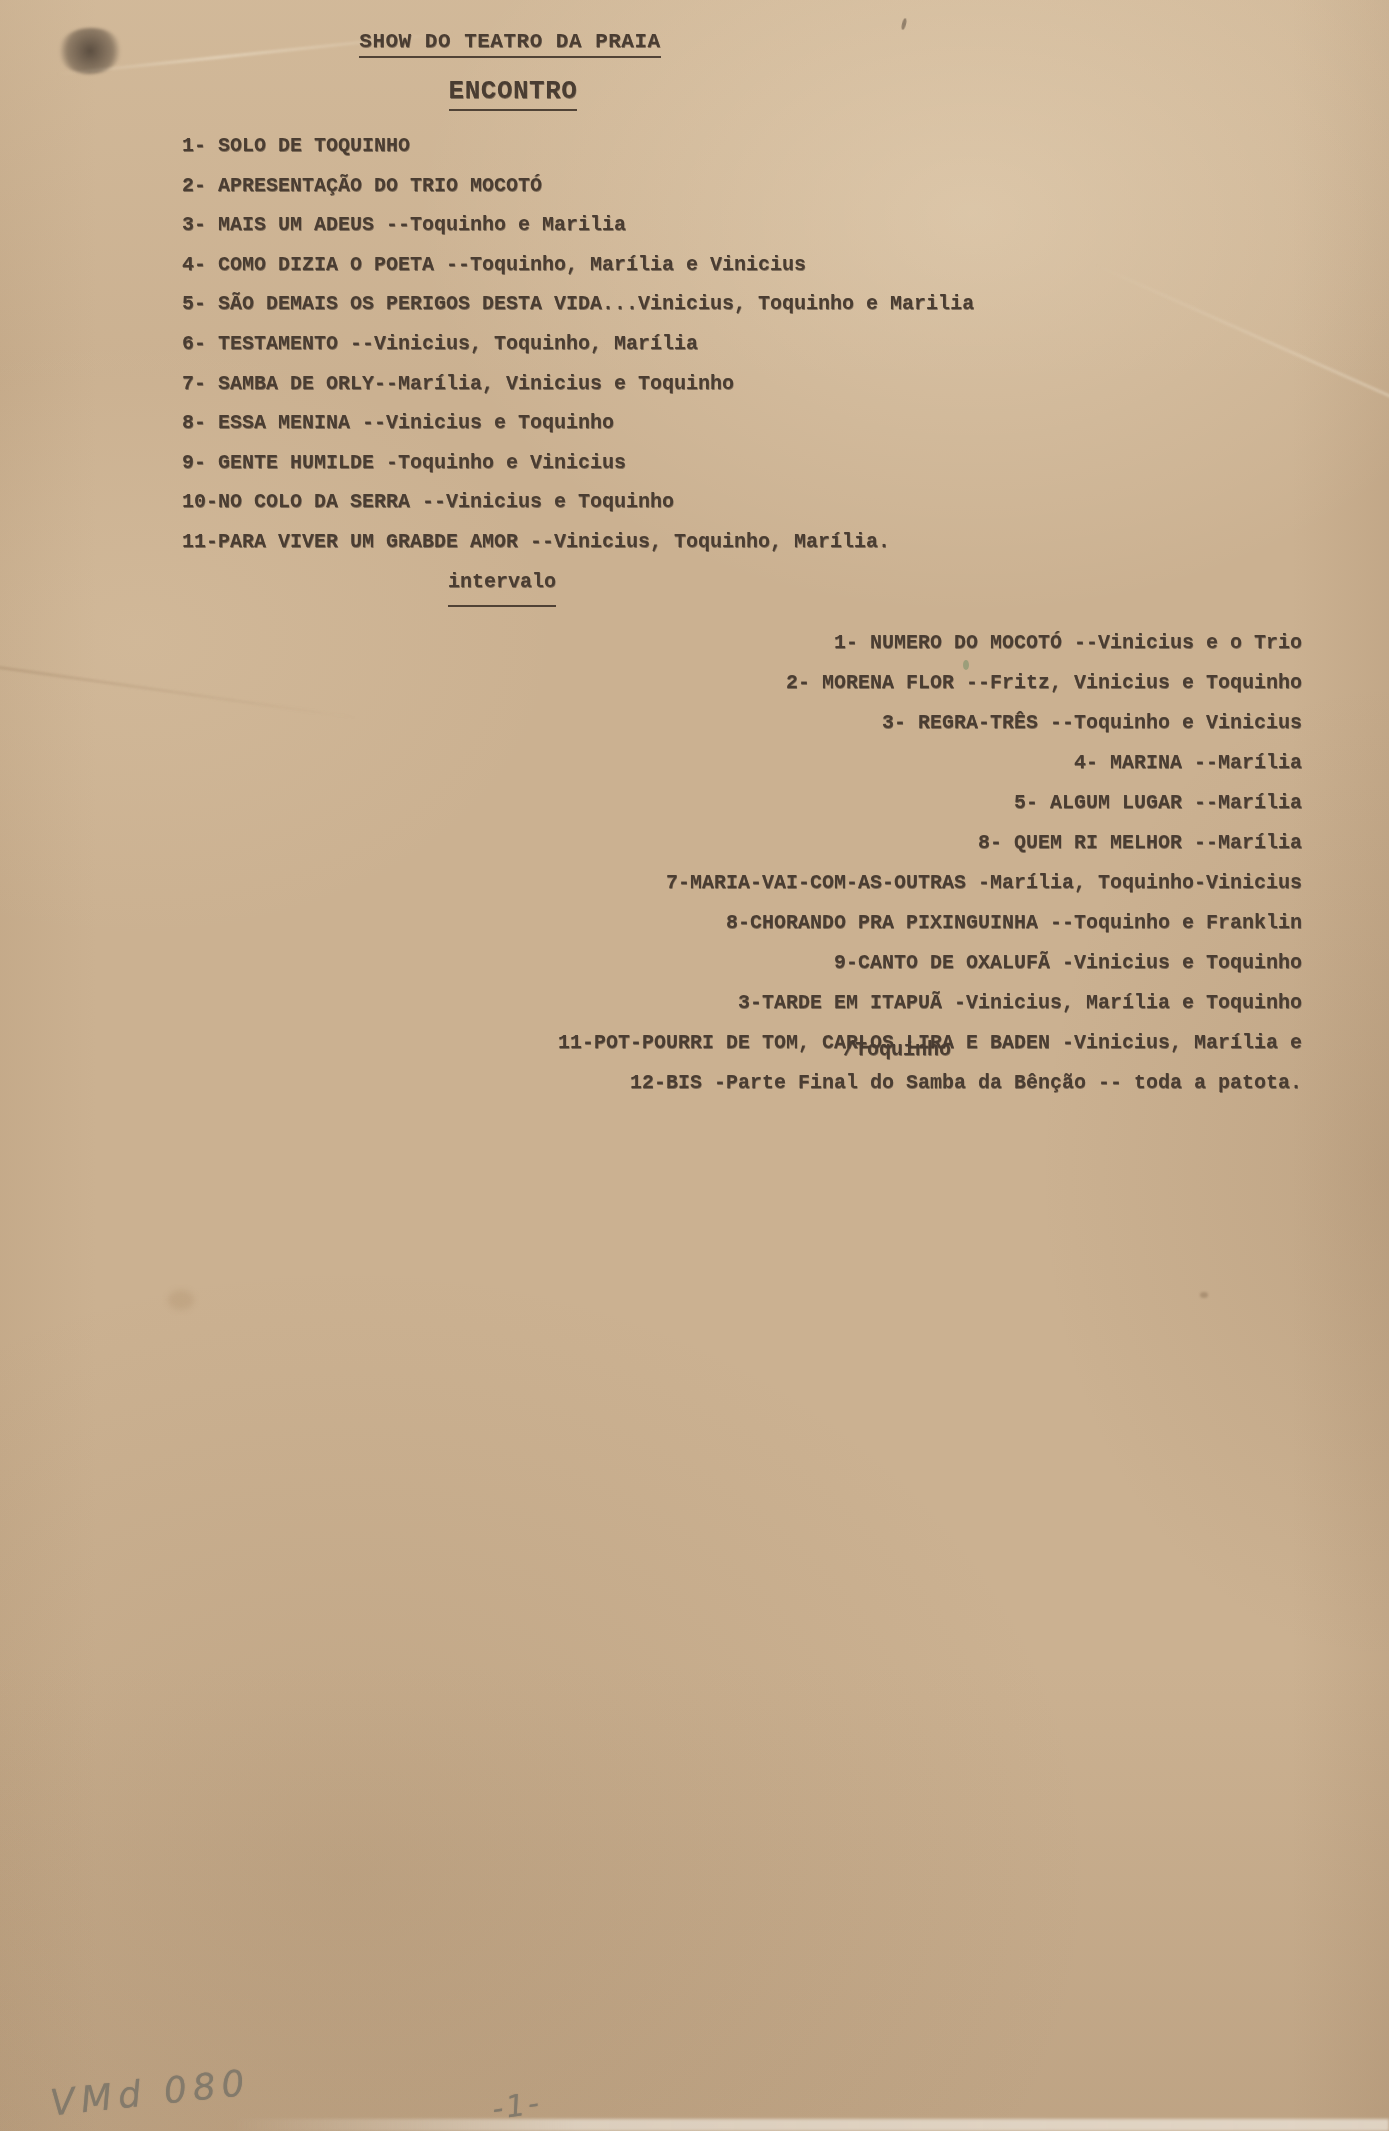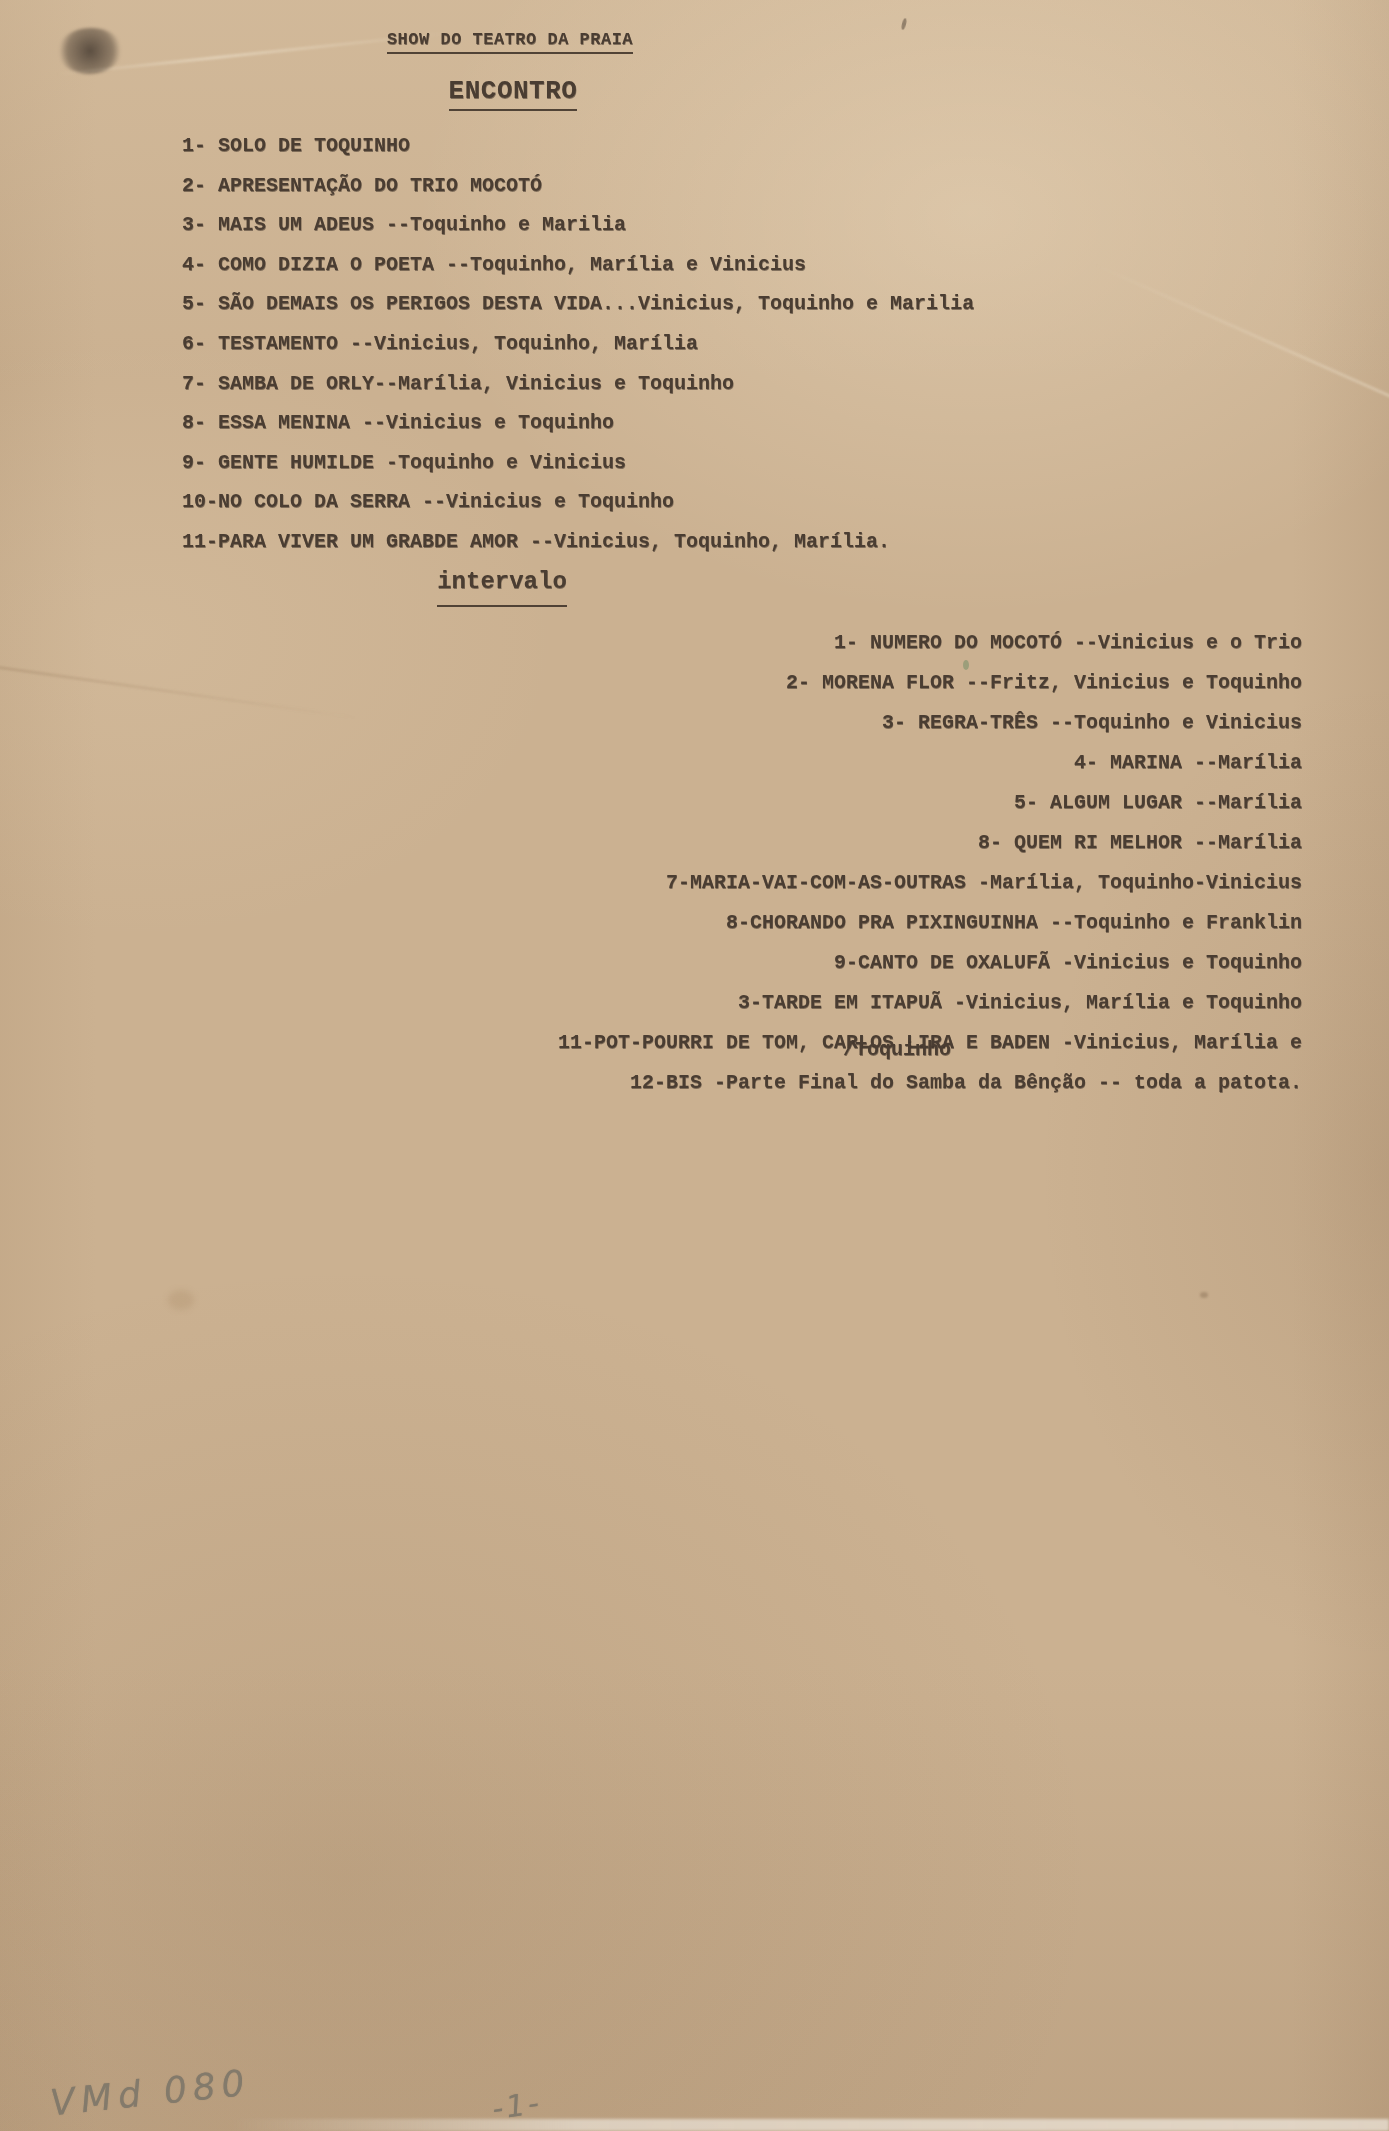--- a/index.html
+++ b/index.html
@@ -17,35 +17,35 @@
       linear-gradient(to bottom, rgba(232,212,182,0.22), rgba(0,0,0,0) 18%, rgba(0,0,0,0) 78%, rgba(138,108,78,0.20)),
       linear-gradient(to right, rgba(158,128,94,0.14), transparent 7%, transparent 93%, rgba(148,118,88,0.16));
     font-family:"Liberation Mono","DejaVu Sans Mono",monospace;
   }
   .ink{
     color:#4a3d32;
     font-weight:bold;
     text-shadow:0.4px 0.5px 0.6px rgba(62,50,40,0.55);
   }
   .title-wrap{position:absolute;top:30px;left:0;width:1020px;text-align:center;}
-  .doc-title{font-size:17px;letter-spacing:0.5px;}
+  .doc-title{font-size:21px;letter-spacing:0.5px;}
   .doc-title .u, .subtitle .u, .interval-line .u{
     display:inline-block;
     border-bottom:2.5px solid rgba(58,46,36,0.85);
     padding-bottom:3px;
   }
   .subtitle-wrap{position:absolute;top:76px;left:0;width:1020px;text-align:center;}
   .subtitle{font-size:26px;letter-spacing:0.5px;padding-left:6px;}
   .content{
     position:absolute;top:126px;left:182px;width:1120px;
     font-size:20px;
   }
   .line{height:39.6px;line-height:39.6px;white-space:pre;}
   .set2 .line{height:40px;line-height:40px;text-align:right;}
-  .interval-line{height:40px;line-height:40px;width:640px;text-align:center;font-size:24px;}
+  .interval-line{height:40px;line-height:40px;width:640px;text-align:center;font-size:20px;}
   .set2{margin-top:21px;}
   .continuation{
     position:absolute;top:1038px;left:843px;
     font-size:20px;line-height:23px;white-space:pre;
   }
   
   .ink-stain{
     position:absolute;left:58px;top:28px;width:64px;height:46px;
     border-radius:50% 46% 52% 48%;
     background:radial-gradient(circle at 50% 50%, rgba(78,66,55,0.9), rgba(92,78,64,0.55) 58%, rgba(92,78,64,0) 78%);

